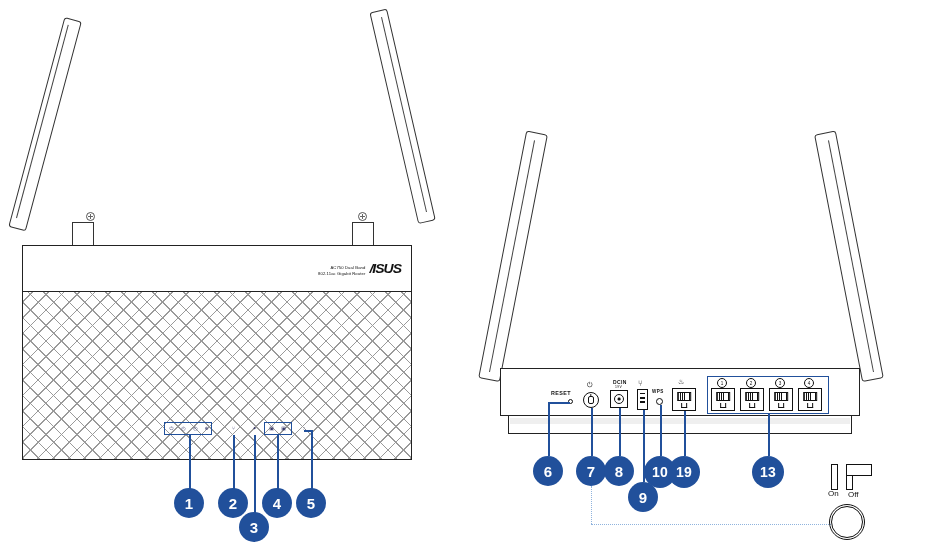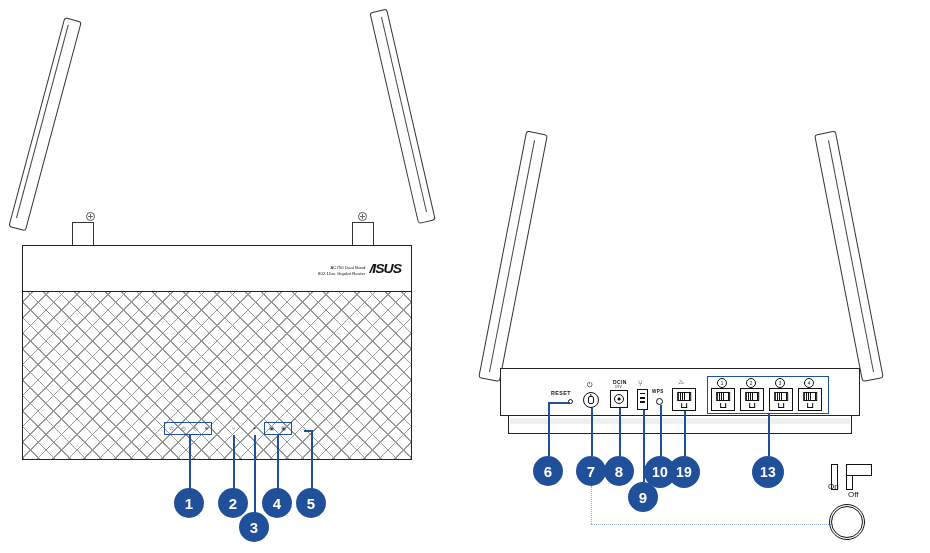--- a/index.html
+++ b/index.html
@@ -226,19 +226,19 @@
   <div class="callout wide" style="left:668px;top:456px;">19</div>
   <div class="callout wide" style="left:752px;top:456px;">13</div>
 
   <div class="dotlinev" style="left:591px;top:486px;height:38px;"></div>
   <div class="dotline" style="left:591px;top:524px;width:240px;"></div>
 
   <div class="swwrap" style="left:822px;top:462px;width:80px;height:86px;">
     <div class="swbar" style="left:9px;top:2px;width:7px;height:26px;"></div>
     <div class="swbar" style="left:24px;top:2px;width:26px;height:12px;"></div>
     <div class="swbar" style="left:24px;top:14px;width:7px;height:14px;border-top:none;"></div>
-    <div class="swtext" style="left:6px;top:20px;text-align:right;">On</div>
+    <div class="swtext" style="left:6px;top:27px;text-align:right;">On</div>
     <div class="swtext" style="left:26px;top:28px;">Off</div>
     <div class="swcircle" style="left:7px;top:42px;width:34px;height:34px;"></div>
     <div class="swcircle" style="left:9px;top:44px;width:30px;height:30px;"></div>
   </div>
 
 </div>
 
 </body></html>

